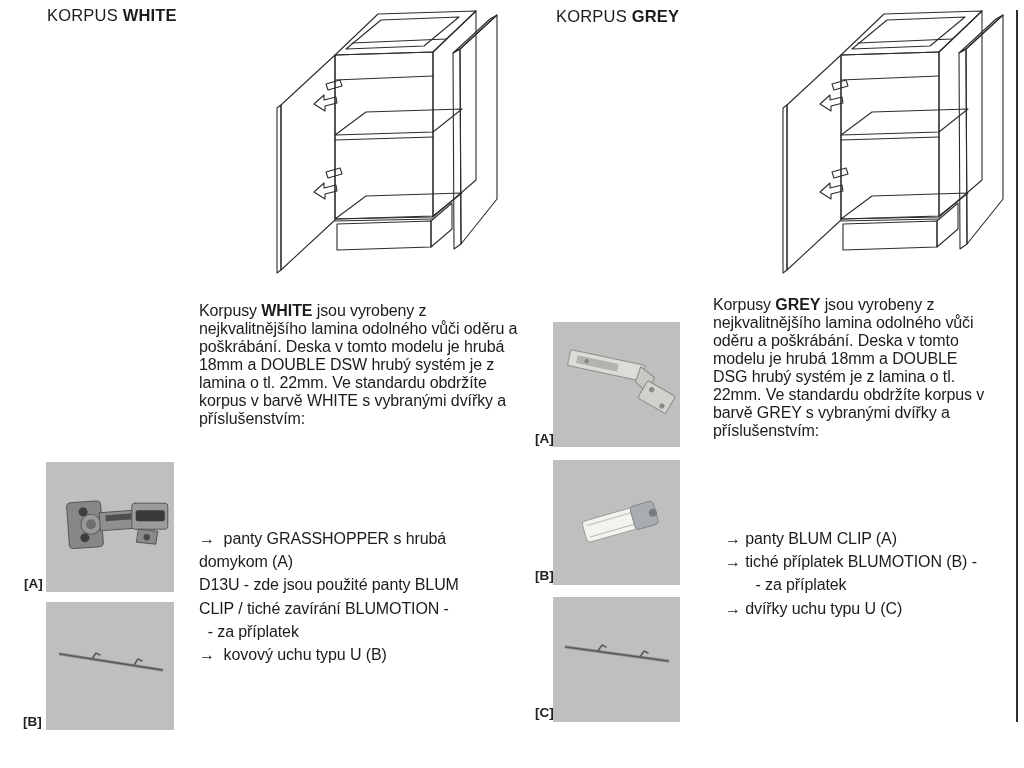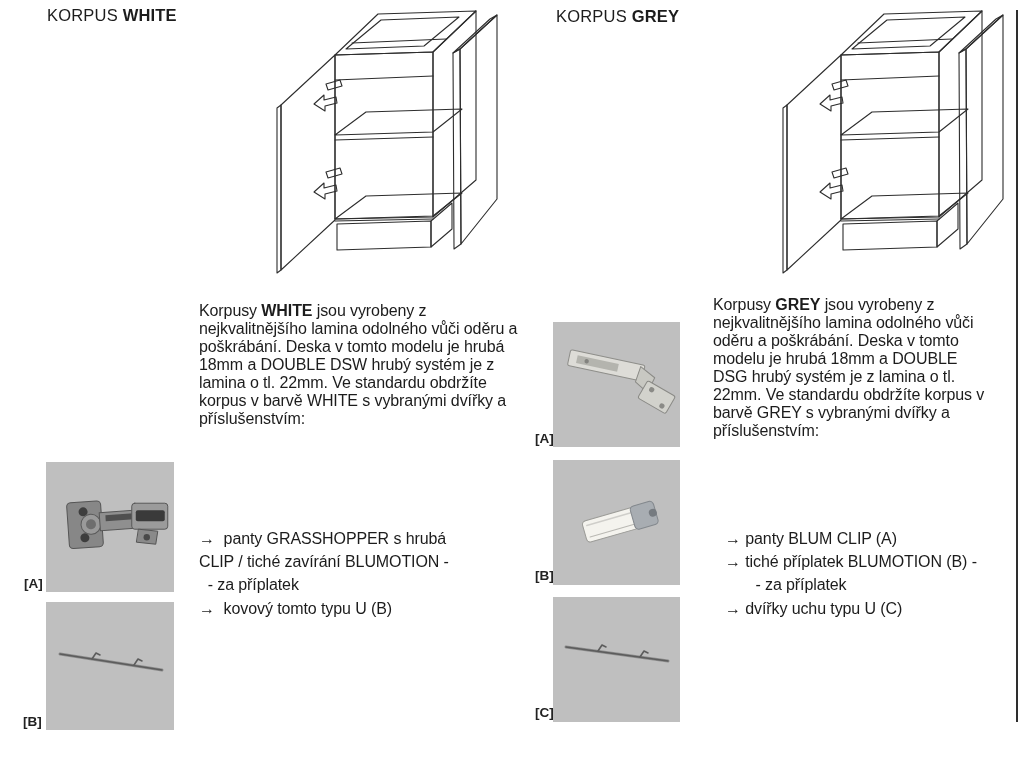--- a/index.html
+++ b/index.html
@@ -72,23 +72,25 @@
     <g transform="translate(62,180)">
       <path class="f-door" d="M -2 -10 L 12 -14 L 14 -8 L 0 -4 Z"></path>
       <path class="f-door" d="M -14 10 L -4 1 L -4 6 L 8 3 L 9 9 L -3 12 L -3 17 Z"></path>
     </g>
   </svg>
 
   <div class="abs para" style="left:199px;top:302px;width:328px;"><span>Korpusy </span><span style="font-weight: bold;">WHITE</span><span> jsou vyrobeny z nejkvalitnějšího lamina odolného vůči oděru a poškrábání. Deska v tomto modelu je hrubá 18mm a DOUBLE DSW hrubý systém je z lamina o tl. 22mm. Ve standardu obdržíte korpus v barvě WHITE s vybranými dvířky a příslušenstvím:</span></div>
 
   <div class="abs list" style="left:199px;top:527px;width:332px;">
       <div>→  panty GRASSHOPPER s hrubá</div>
+      <div>domykom (A)</div>
+      <div>D13U - zde jsou použité panty BLUM</div>
       <div>CLIP / tiché zavírání BLUMOTION -</div>
       <div>  - za příplatek</div>
-      <div>→  kovový tomto typu U (B)</div>
+      <div>→  kovový uchu typu U (B)</div>
     </div>
 
   <div class="abs photo" style="left:46px;top:462px;width:128px;height:130px;">
     <svg viewBox="0 0 128 130">
       <g class="ph" transform="rotate(-4 64 62)">
         <rect x="22" y="38" width="34" height="46" rx="4" fill="#878787" stroke="#555555"></rect>
         <circle cx="38" cy="48" r="4.5" fill="#3e3e3e"></circle>
         <circle cx="38" cy="74" r="4.5" fill="#3e3e3e"></circle>
         <circle cx="45" cy="61" r="10" fill="#9a9a9a" stroke="#5a5a5a"></circle>
         <circle cx="45" cy="61" r="5" fill="#6e6e6e"></circle>

